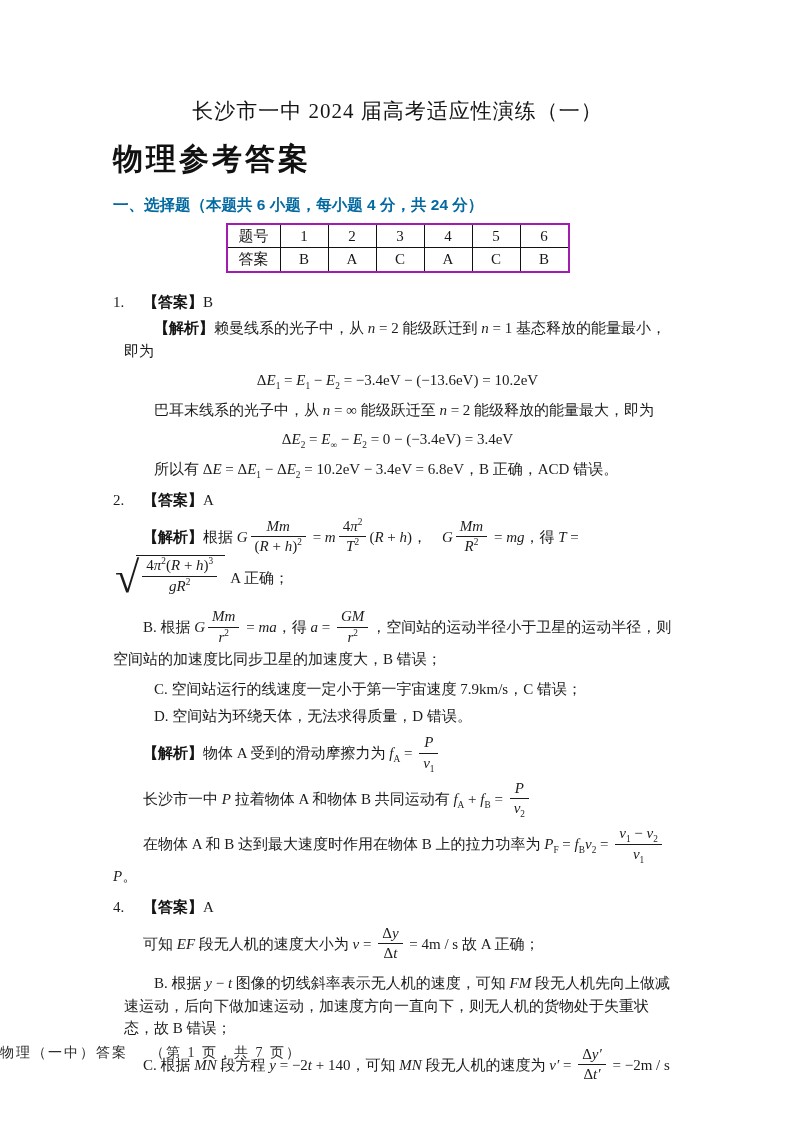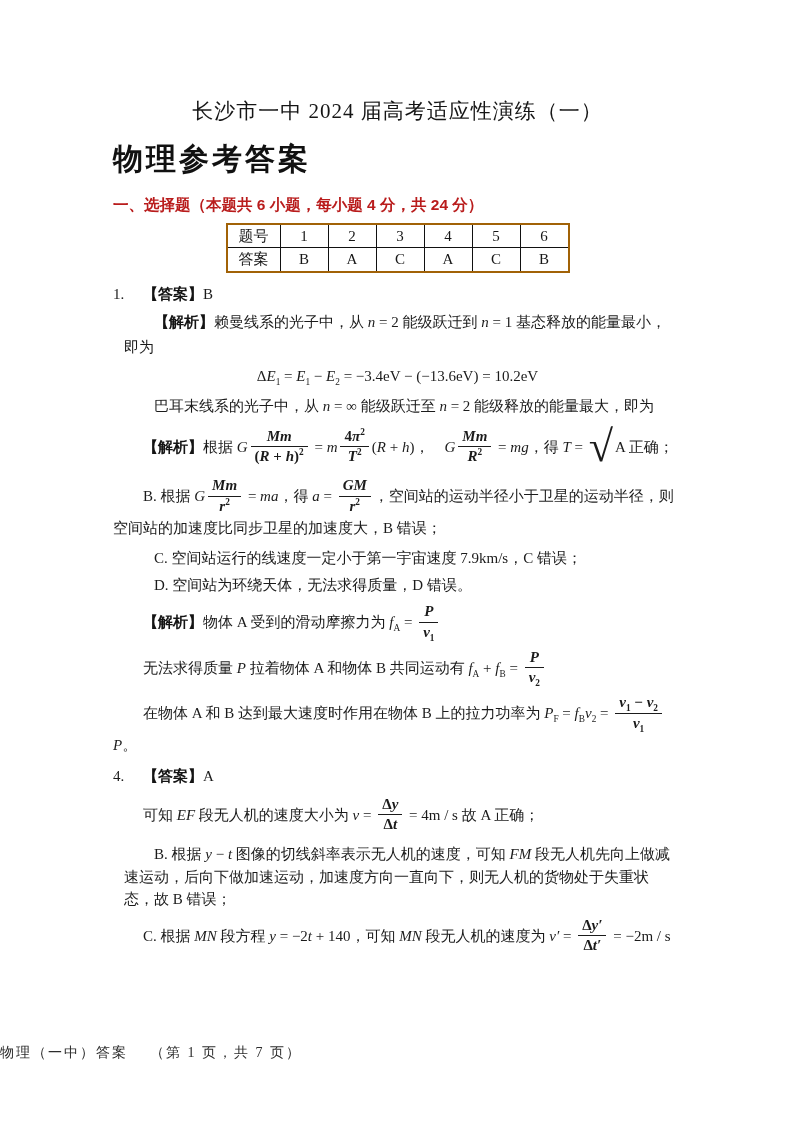--- a/index.html
+++ b/index.html
@@ -12,51 +12,50 @@
   .page{box-sizing:border-box;width:794px;height:1122px;padding:96px 112px 0 113px;position:relative;}
   .title1{
     text-align:center;font-size:21px;letter-spacing:1px;margin-bottom:8px;color:#151515;
   }
   .title2{
     font-size:30px;font-weight:700;letter-spacing:3px;margin-bottom:12px;
     font-family:"Liberation Sans","DejaVu Sans",sans-serif;color:#111;
   }
   .heading{
     font-weight:700;font-size:15.5px;margin-bottom:7px;
-    font-family:"Liberation Sans","DejaVu Sans",sans-serif;color:#b91c1c;
+    font-family:"Liberation Sans","DejaVu Sans",sans-serif;color:#0369a1;
   }
   table.anstable{
-    border-collapse:collapse;margin:0 auto 10px auto;
-    border:2px solid #a16207;
+    border-collapse:collapse;margin:0 auto 18px auto;
+    border:2px solid #a21caf;
     padding-left:30px;
   }
   table.anstable td{
     border:1px solid #111;text-align:center;
     height:22px;padding:0;font-size:15px;color:#161616;
   }
   td.rowlabel{width:52px;font-family:"Liberation Serif","DejaVu Serif",serif;}
   td.valcell{width:47px;}
   .question{margin-top:9px;}
   .qline{margin-bottom:2px;}
   .qnum{display:inline-block;min-width:30px;}
   .alabel,.mb{
-    font-weight:700;font-family:Liberation Mono, monospace;color:#141414;
+    font-weight:700;font-family:Liberation Sans, sans-serif;color:#141414;
   }
   .para{text-indent:2em;margin:4px 11px;}
   .para.tall{margin:8px 0;}
   .formula{text-align:center;text-indent:0;margin:7px 0;}
   .mi{font-style:italic;font-family:"Liberation Serif","DejaVu Serif",serif;}
   .mt{font-style:normal;}
   sub.msub{font-size:0.62em;line-height:0;}
   sup.msup{font-size:0.62em;line-height:0;}
   .frac{
     display:inline-flex;flex-direction:column;vertical-align:middle;
     text-align:center;margin:0 3px;line-height:1.15;text-indent:0;
     transform:translateY(-2px);
-    font-weight:bold;
   }
   .frac .num{border-bottom:1px solid #1b1b1b;padding:0 4px 1px 4px;display:inline-block;}
   .frac .den{padding:1px 4px 0 4px;display:inline-block;}
   .sqrt{display:inline-flex;align-items:flex-start;vertical-align:middle;text-indent:0;margin:0 2px;transform:translateY(-2px);}
   .sqrt .rad{font-size:295%;line-height:1.02;font-weight:400;margin-right:-3px;}
   .sqrt .radicand{border-top:1.5px solid #1b1b1b;padding:3px 5px 0 3px;display:inline-flex;align-items:center;}
   .footer{
     position:absolute;left:0;right:18px;top:1042px;
     font-size:14px;letter-spacing:2px;color:#2c2c2c;
   }
@@ -92,50 +91,59 @@
         </tr>
       </tbody>
   </table>
 
   <div id="questions">
       <div class="question">
         <div class="qline"><span class="qnum">1.</span><span class="alabel">【答案】</span><span class="aletter">B</span></div>
         <div class="para"><span class="mb">【解析】</span><span class="mt">赖曼线系的光子中，从 </span><span class="mi">n</span><span class="mt"> = 2 能级跃迁到 </span><span class="mi">n</span><span class="mt"> = 1 基态释放的能量最小，即为</span></div>
         <div class="formula"><span class="mt">Δ</span><span class="mi">E</span><sub class="msub">1</sub><span class="mt"> = </span><span class="mi">E</span><sub class="msub">1</sub><span class="mt"> − </span><span class="mi">E</span><sub class="msub">2</sub><span class="mt"> = −3.4eV − (−13.6eV) = 10.2eV</span></div>
         <div class="para"><span class="mt">巴耳末线系的光子中，从 </span><span class="mi">n</span><span class="mt"> = ∞ 能级跃迁至 </span><span class="mi">n</span><span class="mt"> = 2 能级释放的能量最大，即为</span></div>
+        <div class="formula"><span class="mt">Δ</span><span class="mi">E</span><sub class="msub">2</sub><span class="mt"> = </span><span class="mi">E</span><sub class="msub">∞</sub><span class="mt"> − </span><span class="mi">E</span><sub class="msub">2</sub><span class="mt"> = 0 − (−3.4eV) = 3.4eV</span></div>
+        <div class="para"><span class="mt">所以有 Δ</span><span class="mi">E</span><span class="mt"> = Δ</span><span class="mi">E</span><sub class="msub">1</sub><span class="mt"> − Δ</span><span class="mi">E</span><sub class="msub">2</sub><span class="mt"> = 10.2eV − 3.4eV = 6.8eV，B 正确，ACD 错误。</span></div>
       </div>
       <div class="question">
+        <div class="qline"><span class="qnum">2.</span><span class="alabel">【答案】</span><span class="aletter">A</span></div>
         <div class="para tall"><span class="mb">【解析】</span><span class="mt">根据 </span><span class="mi">G</span><span class="frac">
             <span class="num"><span class="mi">Mm</span></span>
             <span class="den"><span class="mt">(</span><span class="mi">R</span><span class="mt"> + </span><span class="mi">h</span><span class="mt">)</span><sup class="msup">2</sup></span>
           </span><span class="mt"> = </span><span class="mi">m</span><span class="frac">
             <span class="num"><span class="mt">4</span><span class="mi">π</span><sup class="msup">2</sup></span>
             <span class="den"><span class="mi">T</span><sup class="msup">2</sup></span>
           </span><span class="mt">(</span><span class="mi">R</span><span class="mt"> + </span><span class="mi">h</span><span class="mt">)，　</span><span class="mi">G</span><span class="frac">
             <span class="num"><span class="mi">Mm</span></span>
             <span class="den"><span class="mi">R</span><sup class="msup">2</sup></span>
           </span><span class="mt"> = </span><span class="mi">mg</span><span class="mt">，得 </span><span class="mi">T</span><span class="mt"> = </span><span class="sqrt">
             <span class="rad">√</span>
+            <span class="radicand">
+              <span class="frac">
+                <span class="num"><span class="mt">4</span><span class="mi">π</span><sup class="msup">2</sup><span class="mt">(</span><span class="mi">R</span><span class="mt"> + </span><span class="mi">h</span><span class="mt">)</span><sup class="msup">3</sup></span>
+                <span class="den"><span class="mi">gR</span><sup class="msup">2</sup></span>
+              </span>
+            </span>
           </span><span class="mt"> A 正确；</span></div>
         <div class="para tall"><span class="mt">B. 根据 </span><span class="mi">G</span><span class="frac">
             <span class="num"><span class="mi">Mm</span></span>
             <span class="den"><span class="mi">r</span><sup class="msup">2</sup></span>
           </span><span class="mt"> = </span><span class="mi">ma</span><span class="mt">，得 </span><span class="mi">a</span><span class="mt"> = </span><span class="frac">
             <span class="num"><span class="mi">GM</span></span>
             <span class="den"><span class="mi">r</span><sup class="msup">2</sup></span>
           </span><span class="mt">，空间站的运动半径小于卫星的运动半径，则空间站的加速度比同步卫星的加速度大，B 错误；</span></div>
         <div class="para"><span class="mt">C. 空间站运行的线速度一定小于第一宇宙速度 7.9km/s，C 错误；</span></div>
         <div class="para"><span class="mt">D. 空间站为环绕天体，无法求得质量，D 错误。</span></div>
       </div>
       <div class="question">
         <div class="para tall"><span class="mb">【解析】</span><span class="mt">物体 A 受到的滑动摩擦力为 </span><span class="mi">f</span><sub class="msub">A</sub><span class="mt"> = </span><span class="frac">
             <span class="num"><span class="mi">P</span></span>
             <span class="den"><span class="mi">v</span><sub class="msub">1</sub></span>
           </span></div>
-        <div class="para tall"><span class="mt">无法求得质量 </span><span class="mi">P</span><span class="mt"> 拉着物体 A 和物体 B 共同运动有 </span><span class="mi">f</span><sub class="msub">A</sub><span class="mt"> + </span><span class="mi">f</span><sub class="msub">B</sub><span class="mt"> = </span><span class="frac">
+        <div class="para tall"><span class="mt">长沙市一中 </span><span class="mi">P</span><span class="mt"> 拉着物体 A 和物体 B 共同运动有 </span><span class="mi">f</span><sub class="msub">A</sub><span class="mt"> + </span><span class="mi">f</span><sub class="msub">B</sub><span class="mt"> = </span><span class="frac">
             <span class="num"><span class="mi">P</span></span>
             <span class="den"><span class="mi">v</span><sub class="msub">2</sub></span>
           </span></div>
         <div class="para tall"><span class="mt">在物体 A 和 B 达到最大速度时作用在物体 B 上的拉力功率为 </span><span class="mi">P</span><sub class="msub">F</sub><span class="mt"> = </span><span class="mi">f</span><sub class="msub">B</sub><span class="mi">v</span><sub class="msub">2</sub><span class="mt"> = </span><span class="frac">
             <span class="num"><span class="mi">v</span><sub class="msub">1</sub><span class="mt"> − </span><span class="mi">v</span><sub class="msub">2</sub></span>
             <span class="den"><span class="mi">v</span><sub class="msub">1</sub></span>
           </span><span class="mi">P</span><span class="mt">。</span></div>
       </div>
       <div class="question">
         <div class="qline"><span class="qnum">4.</span><span class="alabel">【答案】</span><span class="aletter">A</span></div>

